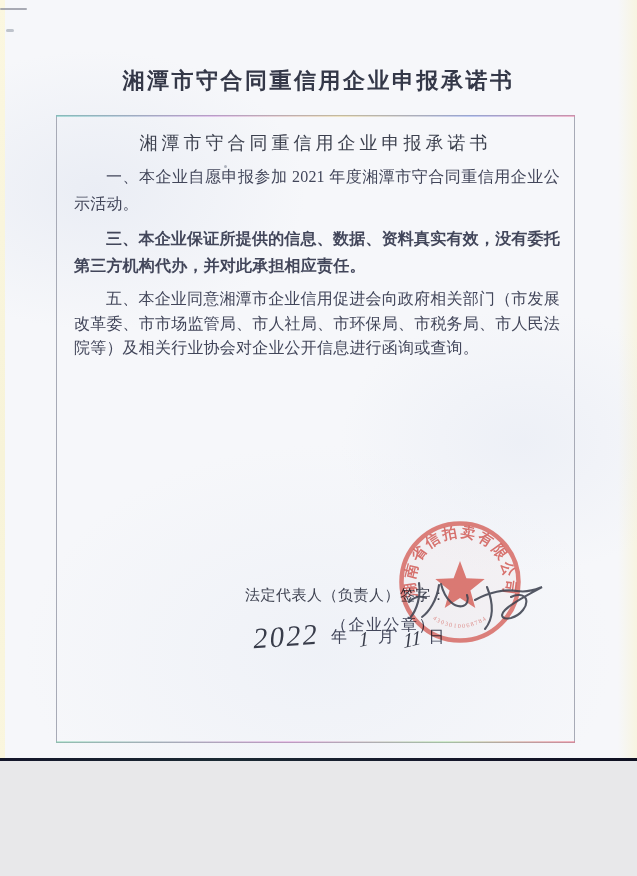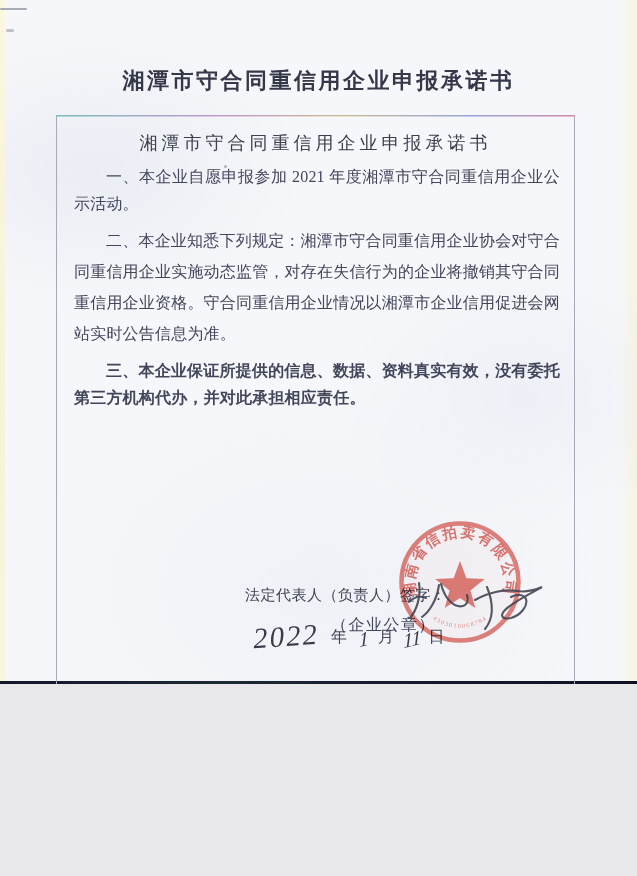--- a/index.html
+++ b/index.html
@@ -1,18 +1,18 @@
 <!DOCTYPE html>
 <html><head>
 <meta charset="utf-8">
 <style>
   * { margin:0; padding:0; box-sizing:border-box; }
   html,body { background:#e8e8ea; }
   .page {
-    position:relative; width:637px; height:684px; margin:0 auto; overflow:hidden;
+    position:relative; width:637px; height:761px; margin:0 auto; overflow:hidden;
     font-family:"Liberation Serif","DejaVu Serif",serif;
     background:
       radial-gradient(ellipse 300px 200px at 15% 25%, rgba(224,229,240,.55), transparent 70%),
       radial-gradient(ellipse 260px 190px at 82% 58%, rgba(226,231,242,.45), transparent 70%),
       radial-gradient(ellipse 420px 300px at 50% 86%, rgba(228,233,243,.40), transparent 70%),
       linear-gradient(90deg, rgba(250,246,222,.0) 97%, rgba(248,243,214,.7)),
       #f6f7fa;
   }
   .edge-left { position:absolute; left:0; top:0; width:5px; height:100%;
     background:linear-gradient(180deg,#fbf7e0,#f7f3d8 60%,#faf6de); }
@@ -75,22 +75,22 @@
   <div class="mark-tl-b"></div>
   <div class="speck"></div>
 
   <h1 class="main-title">湘潭市守合同重信用企业申报承诺书</h1>
 
   <div class="doc-box">
     <div class="inner-title">湘潭市守合同重信用企业申报承诺书</div>
 
     <div class="body-text">
       <p class="p1">一、本企业自愿申报参加 2021 年度湘潭市守合同重信用企业公示活动。</p>
-      <p class="p2">二、本企业知悉下列规定：湘潭市守合同重信用企业协会对守合同重信用企业实施动态监管，对存在失信行为的企业将撤销其守合同重信用企业资格。守合同重信用企业情况以湘潭市企业信用促进会网站实时公告信息为准。</p>
       <p class="p3">三、本企业保证所提供的信息、数据、资料真实有效，没有委托第三方机构代办，并对此承担相应责任。</p>
+      <p class="p5">五、本企业同意湘潭市企业信用促进会向政府相关部门（市发展改革委、市市场监管局、市人社局、市环保局、市税务局、市人民法院等）及相关行业协会对企业公开信息进行函询或查询。</p>
     </div>
 
     <div class="sig-label">法定代表人（负责人）签字：</div>
     <div class="seal-note">（企业公章）</div>
 
     <div class="date-line">
       <span class="hw hw-year">2022</span>
       <span class="dchar ml-a">年</span>
       <span class="hw hw-num ml-b">1</span>
       <span class="dchar ml-c">月</span>

